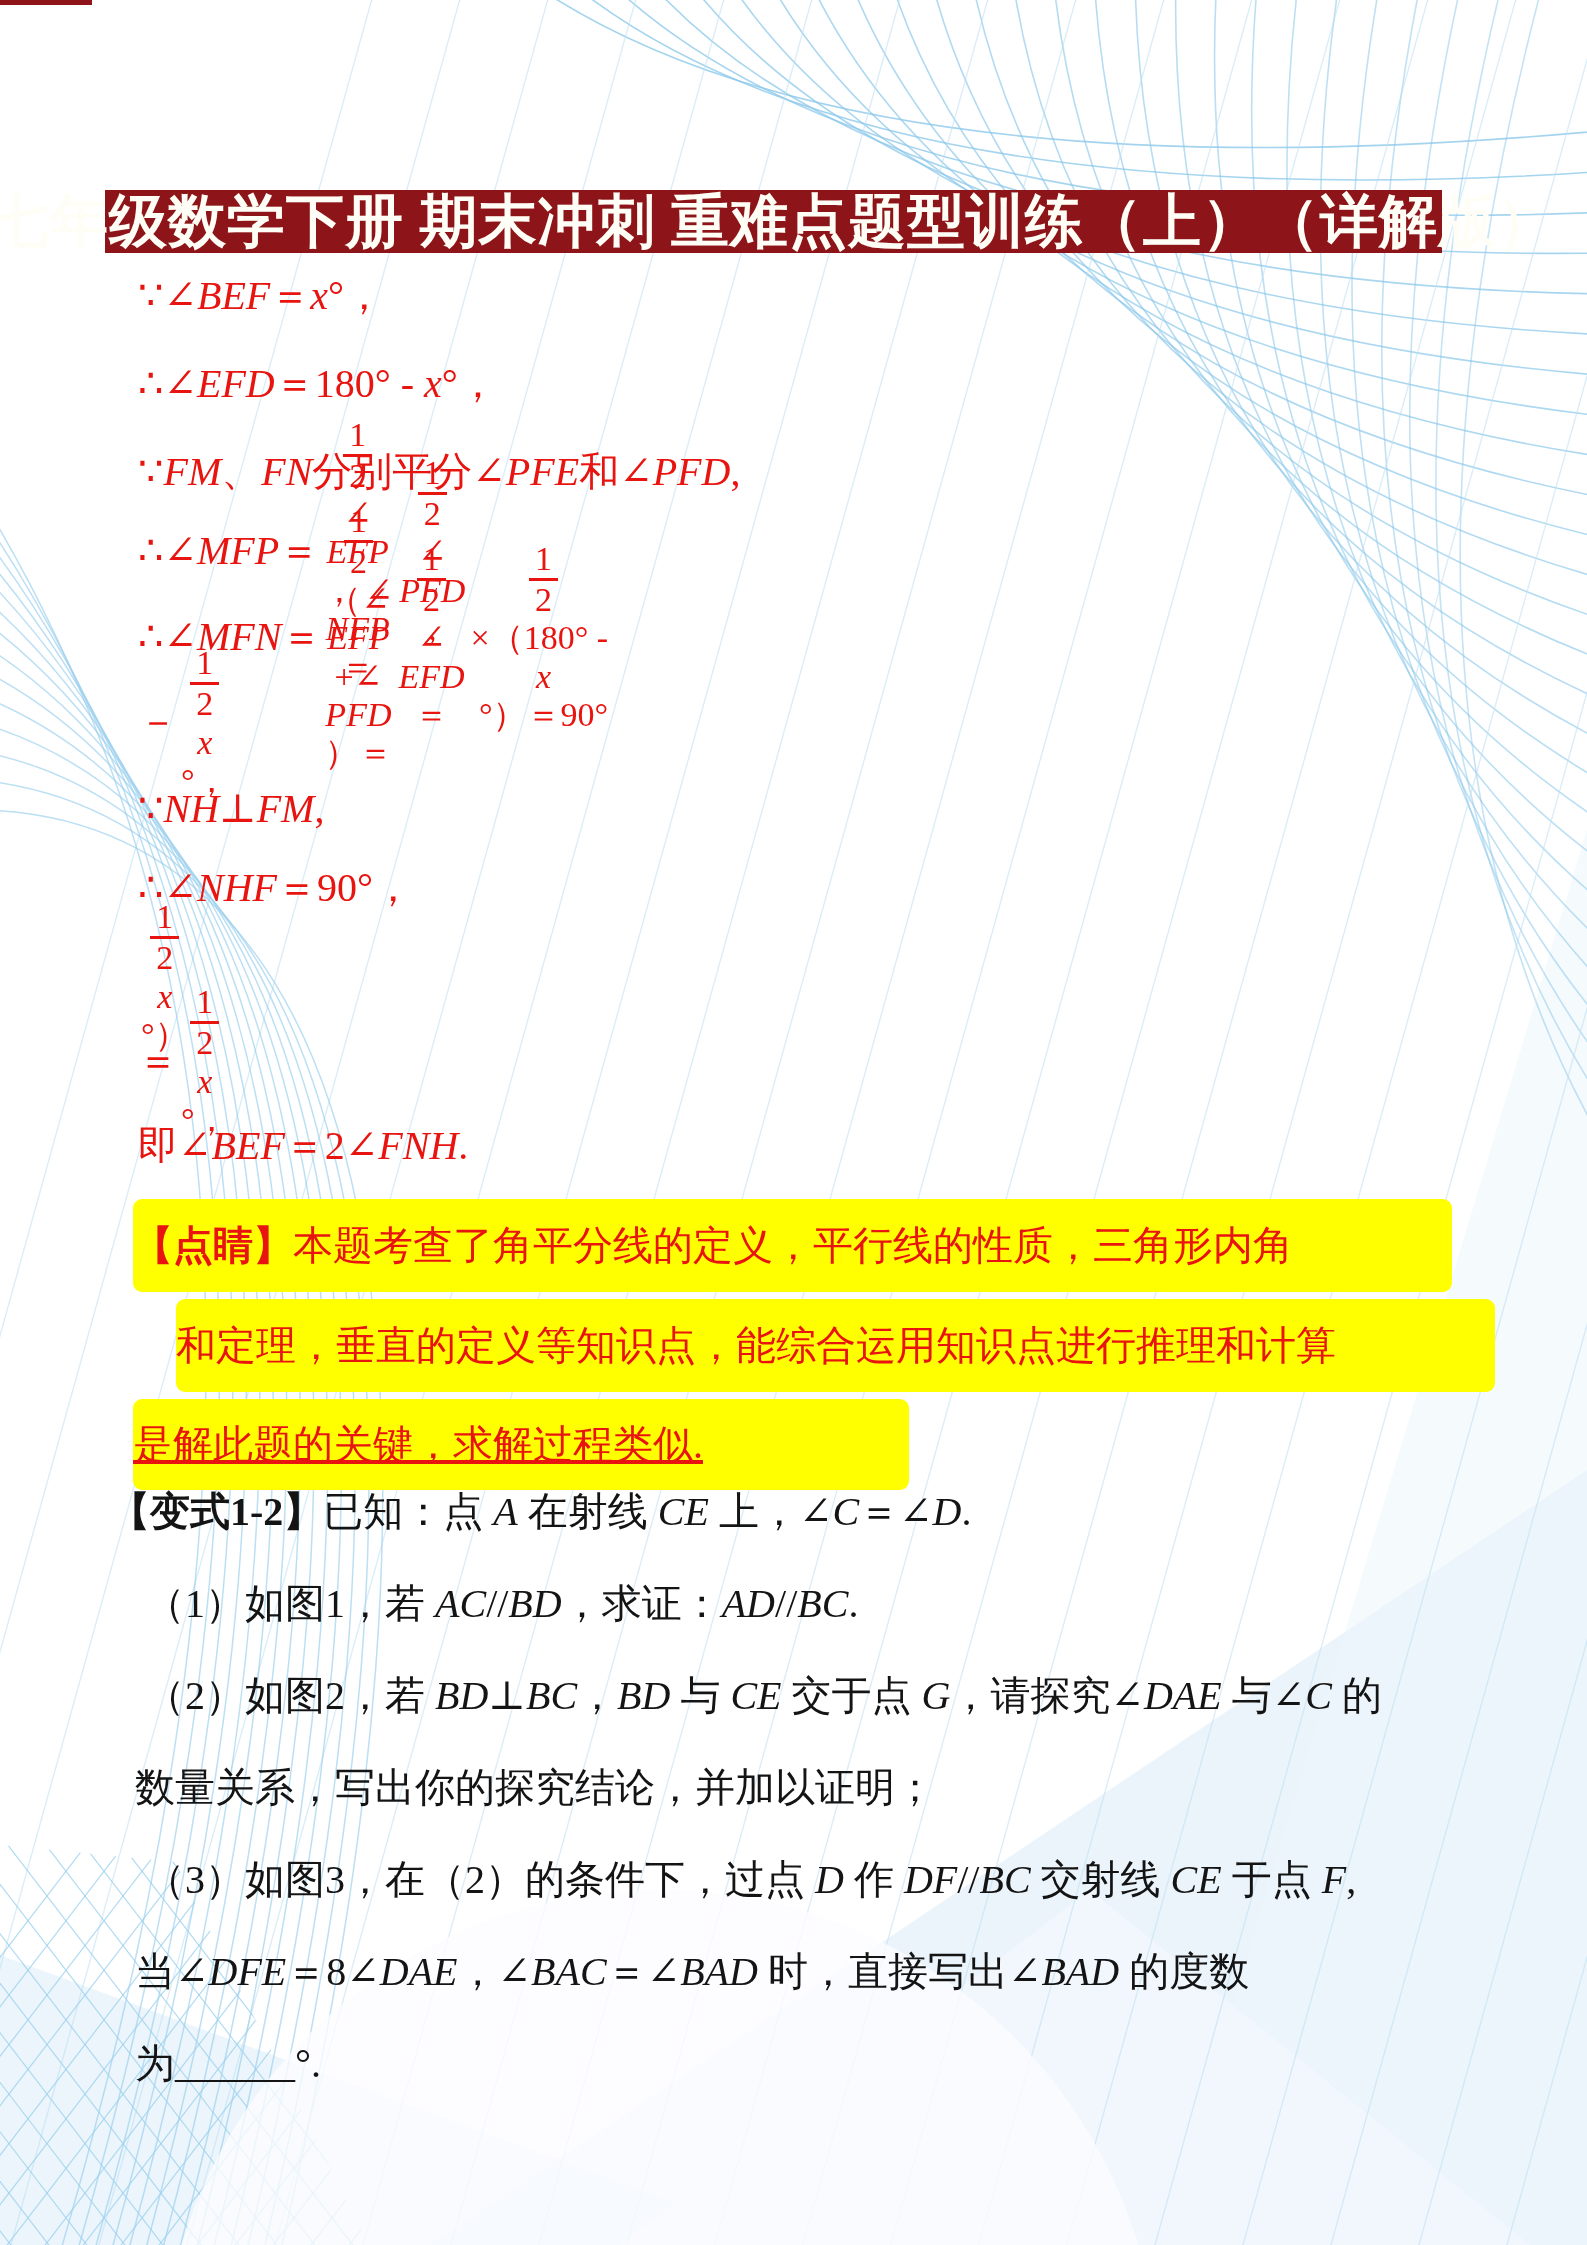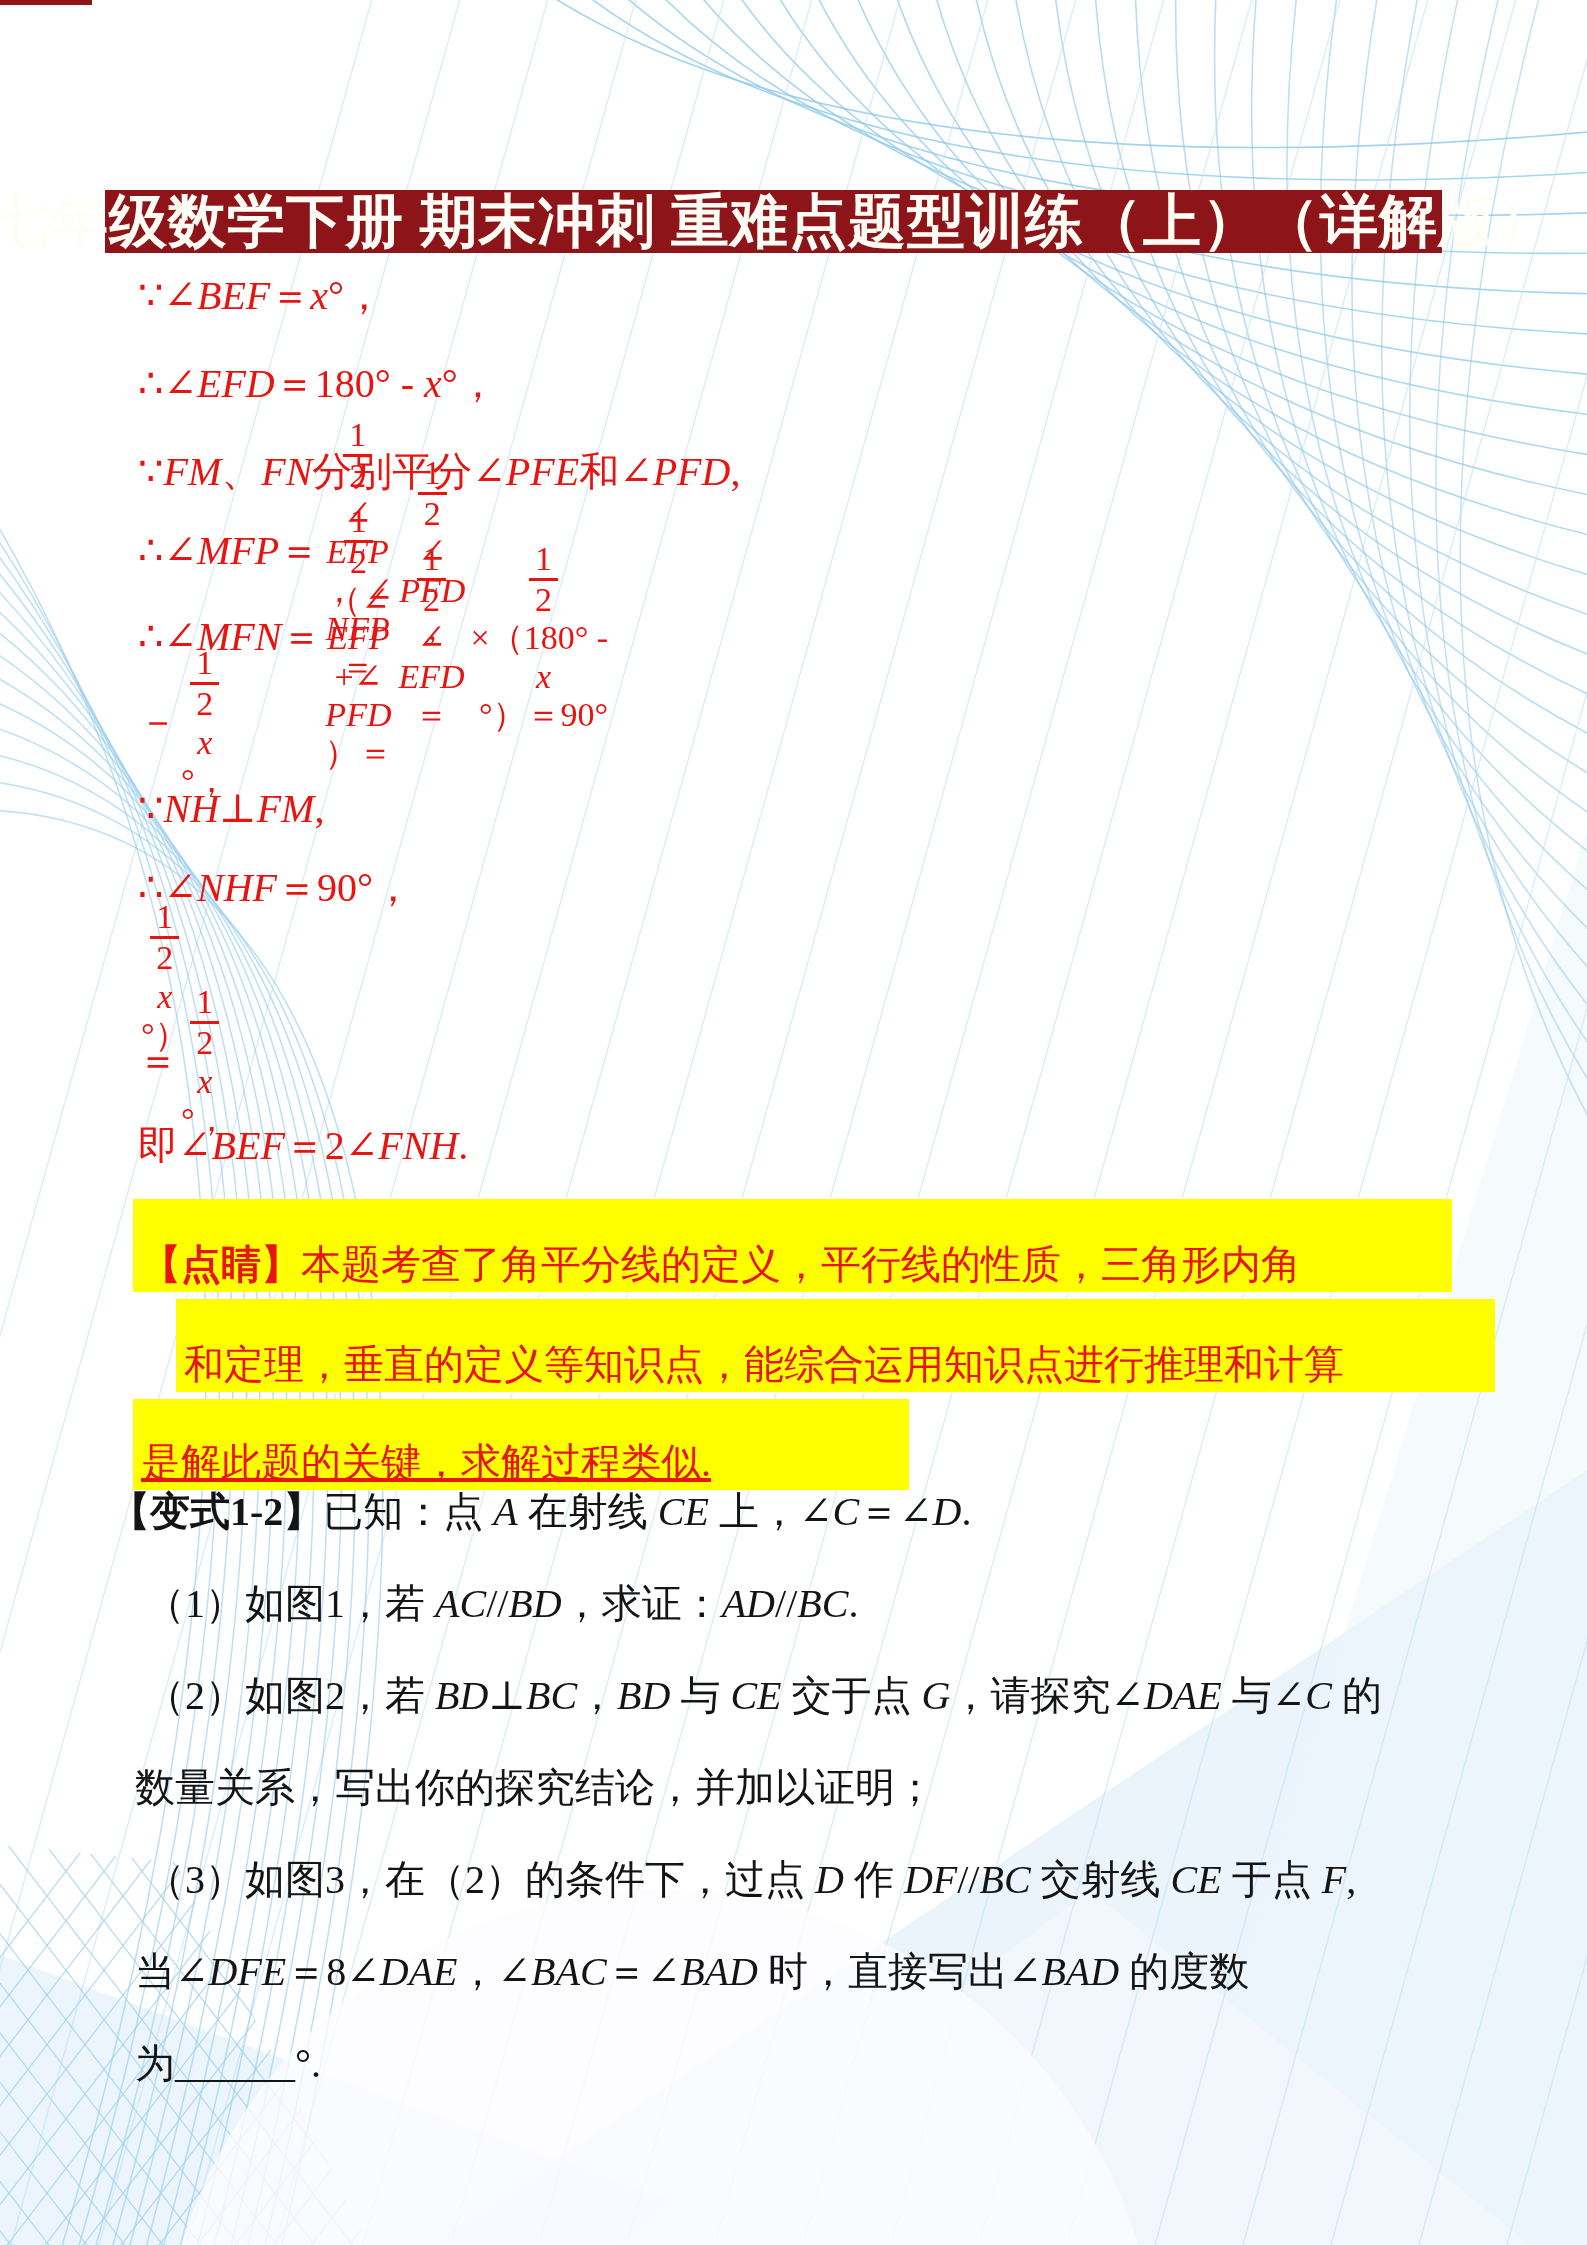--- a/index.html
+++ b/index.html
@@ -24,22 +24,22 @@
   }
   .pline{
     position:absolute;display:flex;align-items:center;white-space:pre;
     font-size:40px;line-height:1.1;
   }
   .pline > span{white-space:pre;}
   .red{color:var(--accent-red);}
   .blk{color:var(--text-black);}
   .ybox{
     position:absolute;left:133px;background:var(--highlight-yellow);
-    display:flex;align-items:flex-end;white-space:pre;
-    font-size:40px;color:var(--accent-red);padding-left:8px;box-sizing:border-box;
+    display:flex;align-items:center;white-space:pre;
+    font-size:40px;color:var(--accent-red);box-sizing:border-box;border-radius:9px;
   }
   i{font-style:italic;}
   b{font-weight:700;}
   .frac{
     display:inline-flex;flex-direction:column;align-items:center;
     font-size:0.85em;line-height:1.12;margin:0 3px;font-style:normal;vertical-align:middle;
   }
   .frac .fn{border-bottom:3px solid currentColor;padding:0 6px;}
   .frac span{white-space:pre;}
 </style>

